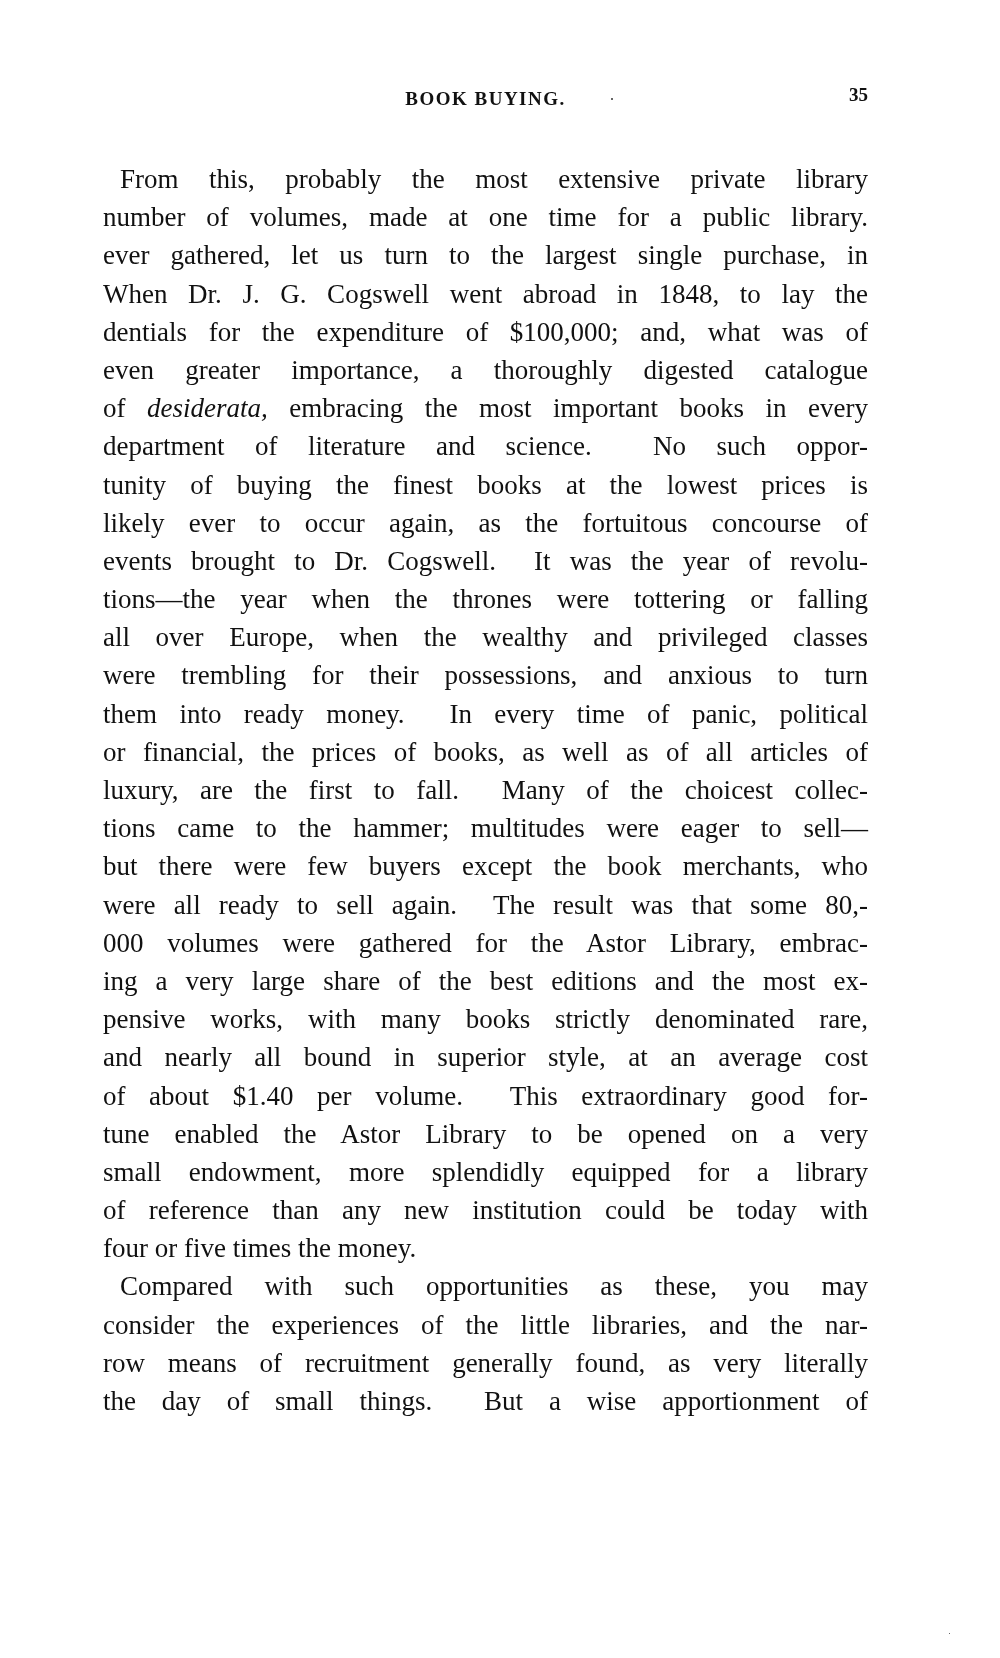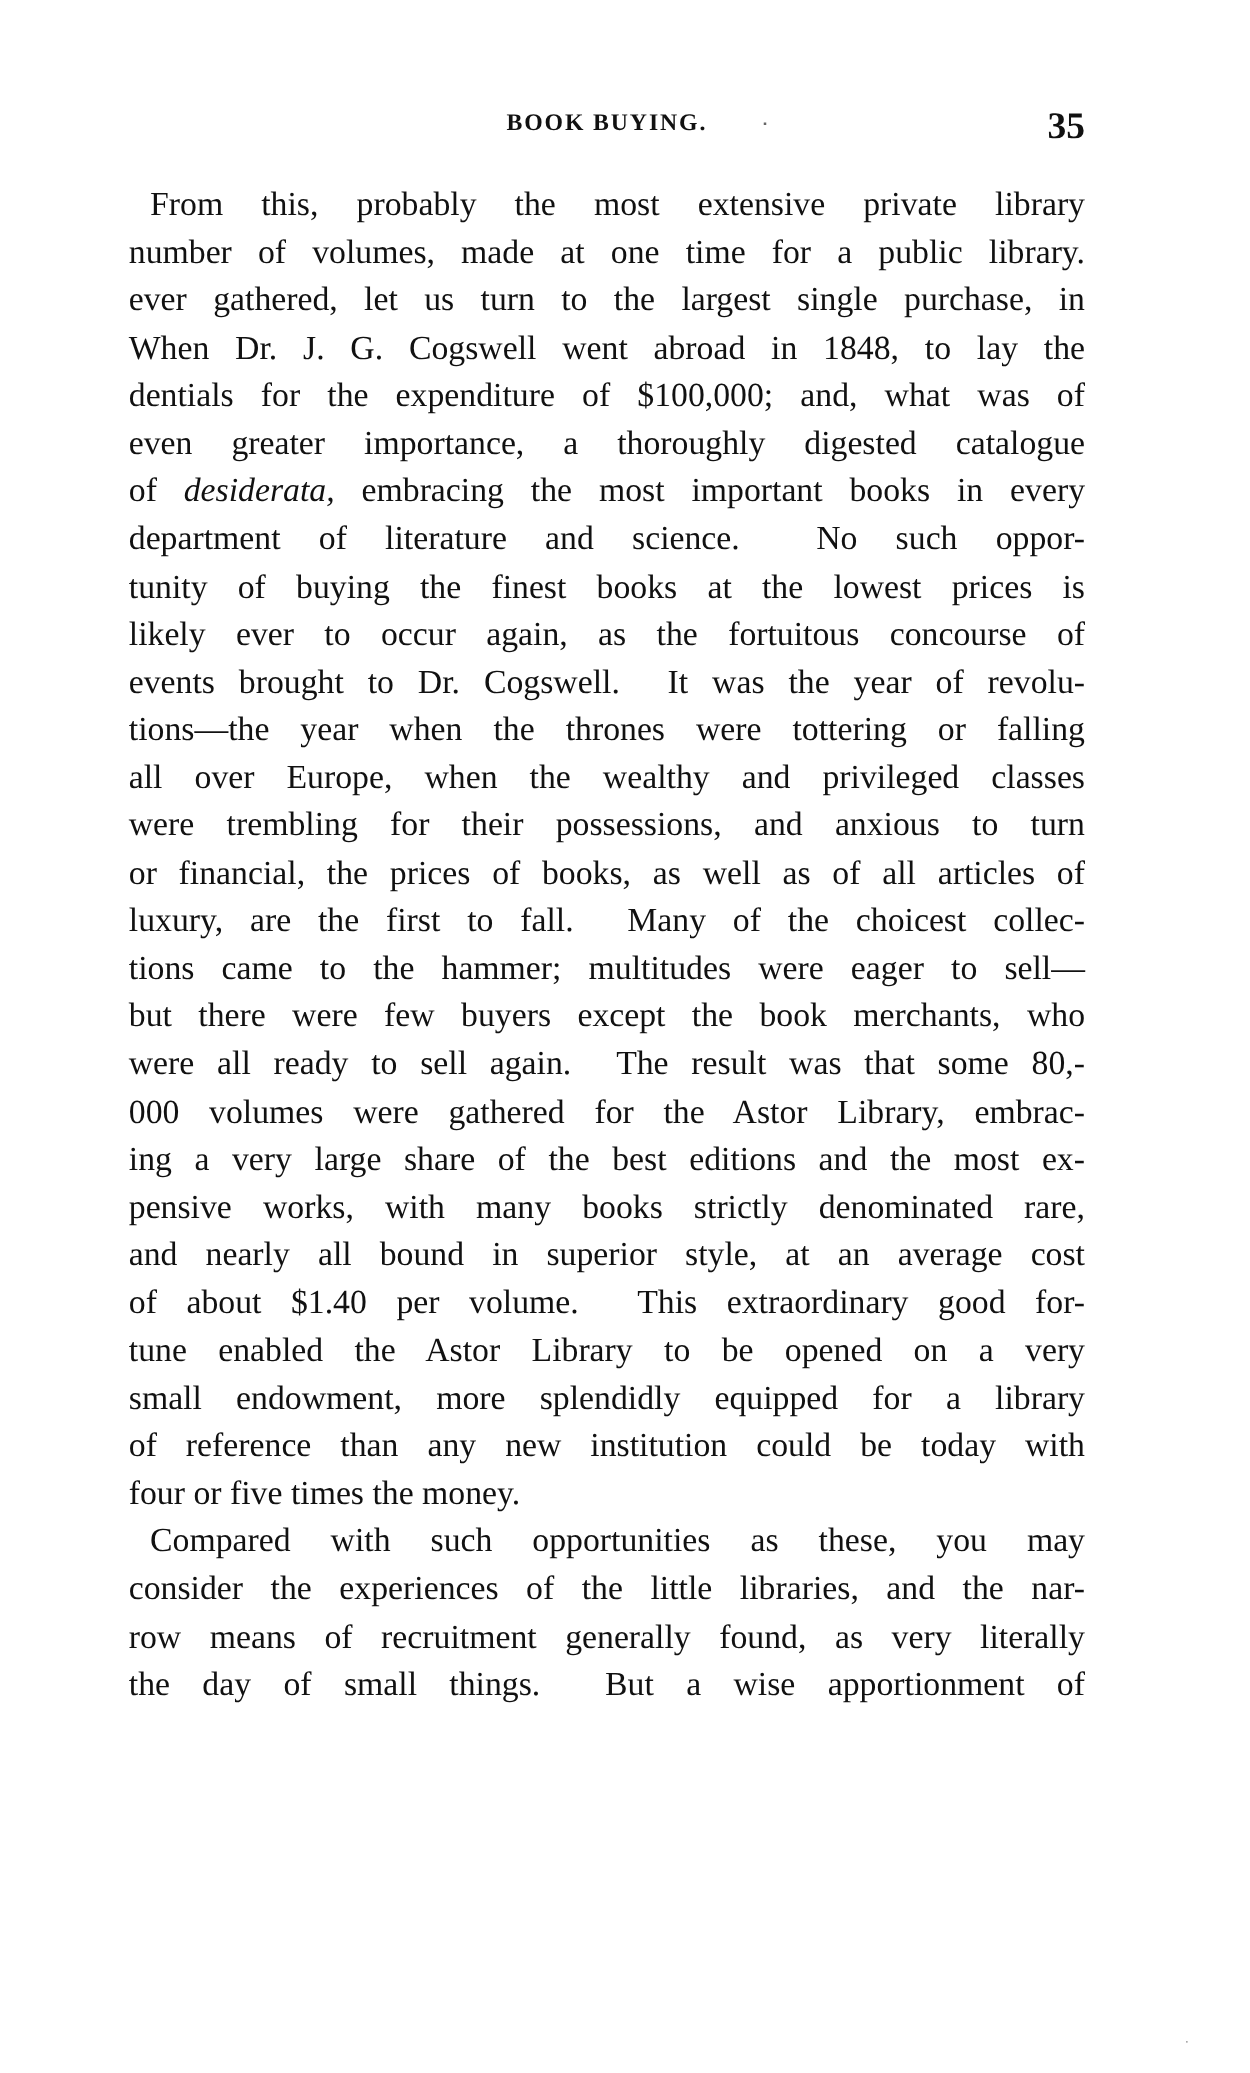--- a/index.html
+++ b/index.html
@@ -12,24 +12,24 @@
     .running-head {
       position: absolute; top: 84px; left: 103px; width: 765px; height: 30px;
     }
     .running-title {
       position: absolute; left: 0; right: 0; text-align: center;
       font-family: "Liberation Serif", serif; font-weight: bold;
       font-size: 19px; letter-spacing: 1.5px; top: 4px;
     }
     .page-number {
       position: absolute; right: 0; top: 0;
-      font-family: "Liberation Serif", serif; font-weight: bold; font-size: 30px;
+      font-family: "Liberation Serif", serif; font-weight: bold; font-size: 19px;
     }
     .body-text {
-      position: absolute; left: 103px; top: 144px; width: 765px;
+      position: absolute; left: 103px; top: 160px; width: 765px;
     }
     .line {
       display: block; height: 38.2px; line-height: 38.2px;
       font-family: "Liberation Serif", serif; font-size: 27px;
       text-align: justify; text-align-last: justify; white-space: nowrap;
       overflow: visible;
     }
     .line.last { text-align-last: left; }
     .line.indent { padding-left: 17px; }
     .line .ital { font-style: italic; }
@@ -54,20 +54,21 @@
         <span class="line" style="white-space: pre;">dentials for the expenditure of $100,000; and, what was of</span>
         <span class="line" style="white-space: pre;">even greater importance, a thoroughly digested catalogue</span>
         <span class="line"><span style="white-space: pre;">of </span><span class="ital" style="white-space: pre;">desiderata,</span><span style="white-space: pre;"> embracing the most important books in every</span></span>
         <span class="line" style="white-space: pre;">department of literature and science.  No such oppor-</span>
         <span class="line" style="white-space: pre;">tunity of buying the finest books at the lowest prices is</span>
         <span class="line" style="white-space: pre;">likely ever to occur again, as the fortuitous concourse of</span>
         <span class="line" style="white-space: pre;">events brought to Dr. Cogswell.  It was the year of revolu-</span>
         <span class="line" style="white-space: pre;">tions—the year when the thrones were tottering or falling</span>
         <span class="line" style="white-space: pre;">all over Europe, when the wealthy and privileged classes</span>
         <span class="line" style="white-space: pre;">were trembling for their possessions, and anxious to turn</span>
+        <span class="line" style="white-space: pre;">them into ready money.  In every time of panic, political</span>
         <span class="line" style="white-space: pre;">or financial, the prices of books, as well as of all articles of</span>
         <span class="line" style="white-space: pre;">luxury, are the first to fall.  Many of the choicest collec-</span>
         <span class="line" style="white-space: pre;">tions came to the hammer; multitudes were eager to sell—</span>
         <span class="line" style="white-space: pre;">but there were few buyers except the book merchants, who</span>
         <span class="line" style="white-space: pre;">were all ready to sell again.  The result was that some 80,-</span>
         <span class="line" style="white-space: pre;">000 volumes were gathered for the Astor Library, embrac-</span>
         <span class="line" style="white-space: pre;">ing a very large share of the best editions and the most ex-</span>
         <span class="line" style="white-space: pre;">pensive works, with many books strictly denominated rare,</span>
         <span class="line" style="white-space: pre;">and nearly all bound in superior style, at an average cost</span>
         <span class="line" style="white-space: pre;">of about $1.40 per volume.  This extraordinary good for-</span>

